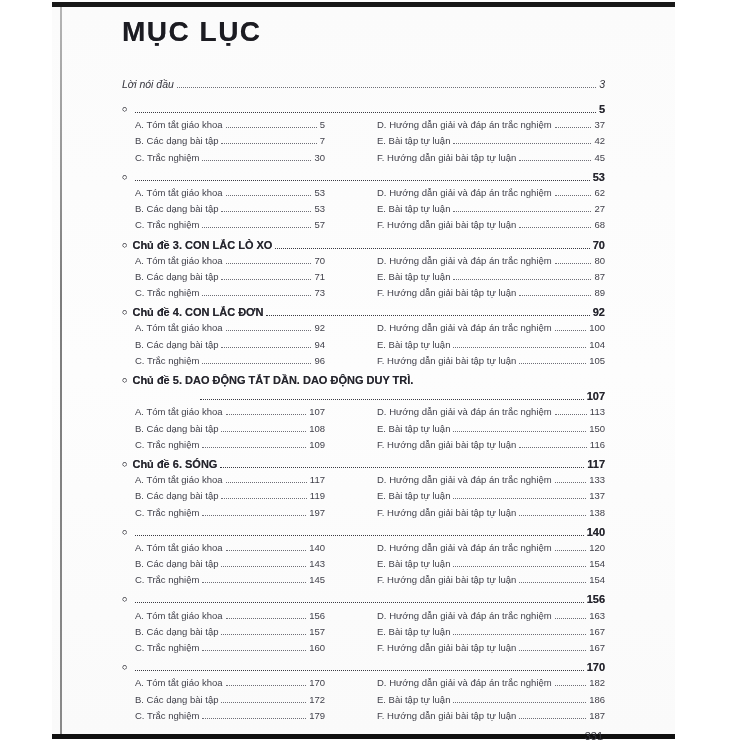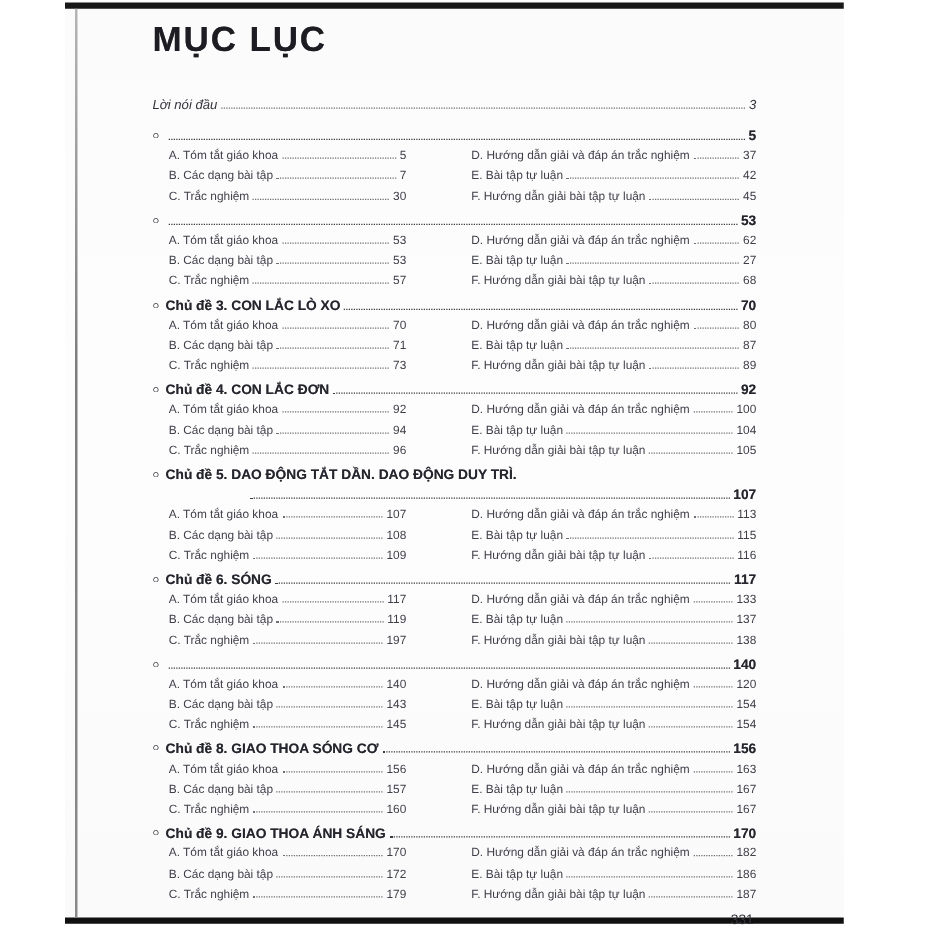--- a/index.html
+++ b/index.html
@@ -286,21 +286,21 @@
             </div>
             <div class="col-right">
               <div class="row">
                 <span>D. Hướng dẫn giải và đáp án trắc nghiệm</span>
                 <span class="leader"></span>
                 <span class="pg">113</span>
               </div>
               <div class="row">
                 <span>E. Bài tập tự luận</span>
                 <span class="leader"></span>
-                <span class="pg">115</span>
+                <span class="pg">150</span>
               </div>
               <div class="row">
                 <span>F. Hướng dẫn giải bài tập tự luận</span>
                 <span class="leader"></span>
                 <span class="pg">116</span>
               </div>
             </div>
           </div>
         </div>
         <div class="chapter">
@@ -386,21 +386,20 @@
                 <span>F. Hướng dẫn giải bài tập tự luận</span>
                 <span class="leader"></span>
                 <span class="pg">154</span>
               </div>
             </div>
           </div>
         </div>
         <div class="chapter">
           <div class="ch-header">
             <span class="bullet">○</span>
-            <span>Chủ đề 8. GIAO THOA SÓNG CƠ</span>
             <span class="leader"></span>
             <span class="pg">156</span>
           </div>
           <div class="columns">
             <div class="col-left">
               <div class="row">
                 <span>A. Tóm tắt giáo khoa</span>
                 <span class="leader"></span>
                 <span class="pg">156</span>
               </div>
@@ -430,21 +429,20 @@
                 <span>F. Hướng dẫn giải bài tập tự luận</span>
                 <span class="leader"></span>
                 <span class="pg">167</span>
               </div>
             </div>
           </div>
         </div>
         <div class="chapter">
           <div class="ch-header">
             <span class="bullet">○</span>
-            <span>Chủ đề 9. GIAO THOA ÁNH SÁNG</span>
             <span class="leader"></span>
             <span class="pg">170</span>
           </div>
           <div class="columns">
             <div class="col-left">
               <div class="row">
                 <span>A. Tóm tắt giáo khoa</span>
                 <span class="leader"></span>
                 <span class="pg">170</span>
               </div>

